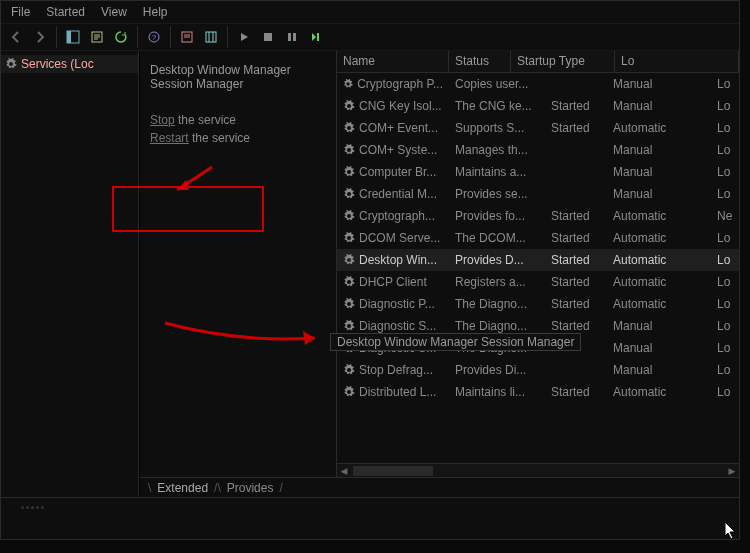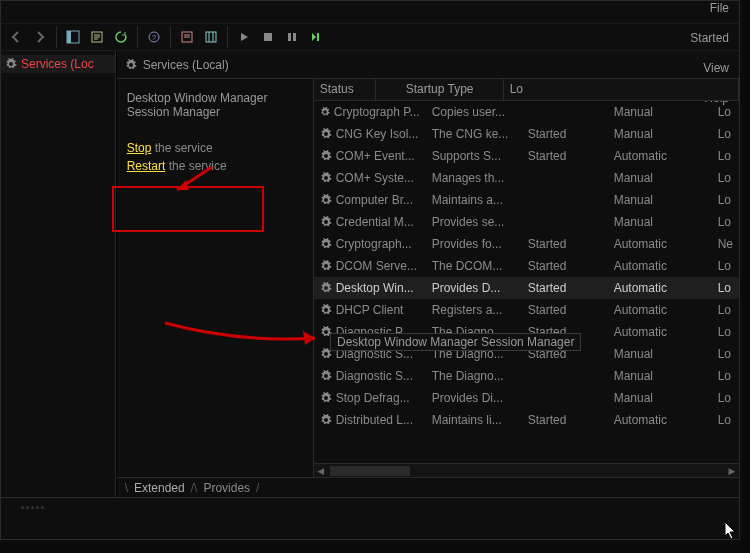--- a/index.html
+++ b/index.html
@@ -19,78 +19,78 @@
 }
 .titlebar .gear { margin-right: 6px; display: inline-flex; }
 .titlebar-text { color: #aaa; }
 .win-controls { margin-left: auto; display: flex; gap: 2px; }
 .win-btn {
   width: 30px; height: 16px; background: #151515; color: #888;
   display: flex; align-items: center; justify-content: center;
   font-size: 10px; border: 1px solid #2a2a2a;
 }
 .menubar {
-  height: 22px; display: flex; align-items: flex-end; gap: 16px;
-  padding: 0 10px; background: #0e0e0e; color: #9a9a9a; flex-direction: column;
+  height: 22px; display: flex; align-items: center; gap: 16px;
+  padding: 0 10px; background: #0e0e0e; color: #9a9a9a;
 }
 .menubar span { cursor: default; }
 .toolbar {
   height: 28px; display: flex; align-items: center; gap: 2px;
   padding: 0 4px; background: #0e0e0e; border-top: 1px solid #1a1a1a; border-bottom: 1px solid #1a1a1a;
 }
 .tbtn {
   width: 22px; height: 22px; display: flex; align-items: center; justify-content: center;
   border: 1px solid transparent; color: #888;
 }
 .tsep { width: 1px; height: 22px; background: #2a2a2a; margin: 0 3px; }
 .body-area {
   display: flex; height: calc(100% - 22px - 22px - 28px - 20px);
 }
 .tree-pane {
   width: 138px; border-right: 1px solid #2a2a2a; padding: 4px 0;
   background: #0e0e0e;
 }
 .tree-item {
   display: flex; align-items: center; gap: 4px; padding: 2px 4px;
-  color: #ef4444;
+  color: #fca5a5;
 }
 .tree-item.sel { background: #1a1a1a; }
 .right-pane { flex: 1; display: flex; flex-direction: column; border-left: 1px solid #000; }
 .right-header {
   height: 28px; display: flex; align-items: center; gap: 6px; padding: 4px 8px;
   color: #9a9a9a; border-bottom: 1px solid #2a2a2a;
 }
 .content-area {
   flex: 1; display: flex; overflow: hidden;
 }
 .details-pane {
   width: 196px; padding: 12px 10px; color: #8a8a8a;
   position: relative;
 }
 .svc-title { color: #999; margin-bottom: 22px; }
 .link-row { margin-bottom: 4px; }
-.link { color: #fde047; text-decoration: underline; cursor: pointer; }
+.link { color: #737373; text-decoration: underline; cursor: pointer; }
 .desc-head { margin-top: 40px; }
 .desc-body { color: #8a8a8a; margin-top: 4px; line-height: 16px; }
 .list-pane {
   flex: 1; display: flex; flex-direction: column; border-left: 1px solid #2a2a2a;
   overflow: hidden;
 }
 .col-headers {
   display: flex; height: 22px; background: #121212; border-bottom: 1px solid #2a2a2a;
   color: #9a9a9a;
 }
 .col {
   padding: 3px 6px; border-right: 1px solid #2a2a2a;
   white-space: nowrap; overflow: hidden;
 }
 .c-name { width: 112px; }
 .c-desc { width: 96px; }
 .c-status { width: 62px; }
-.c-startup { width: 104px; margin-left: 24px; }
+.c-startup { width: 104px; }
 .c-logon { flex: 1; }
 .rows { flex: 1; overflow: hidden; position: relative; }
 .row {
   display: flex; height: 22px; align-items: center;
   color: #8a8a8a; position: relative;
 }
 .row.sel { background: #1f1f1f; color: #ccc; justify-content: flex-end; }
 .cell {
   padding: 0 6px; white-space: nowrap; overflow: hidden; text-overflow: ellipsis;
   display: flex; align-items: center; gap: 4px;
@@ -227,40 +227,35 @@
     <div class="tree-pane">
       <div class="tree-item sel">
         <svg class="gear-ic" viewBox="0 0 24 24">
             <path d="M12 8a4 4 0 100 8 4 4 0 000-8zm9 4l2 1-1 3-2-.5a8 8 0 01-2 2l.5 2-3 1-1-2a8 8 0 01-3 0l-1 2-3-1 .5-2a8 8 0 01-2-2l-2 .5-1-3 2-1a8 8 0 010-3l-2-1 1-3 2 .5a8 8 0 012-2L6 1l3-1 1 2a8 8 0 013 0l1-2 3 1-.5 2a8 8 0 012 2l2-.5 1 3-2 1a8 8 0 010 3z"></path>
           </svg>
         <span>Services (Loc</span>
       </div>
     </div>
 
     <div class="right-pane">
-      <div class="right-header">
-        <svg class="gear-ic" viewBox="0 0 24 24">
-            <path d="M12 8a4 4 0 100 8 4 4 0 000-8zm9 4l2 1-1 3-2-.5a8 8 0 01-2 2l.5 2-3 1-1-2a8 8 0 01-3 0l-1 2-3-1 .5-2a8 8 0 01-2-2l-2 .5-1-3 2-1a8 8 0 010-3l-2-1 1-3 2 .5a8 8 0 012-2L6 1l3-1 1 2a8 8 0 013 0l1-2 3 1-.5 2a8 8 0 012 2l2-.5 1 3-2 1a8 8 0 010 3z"></path>
-          </svg>
-        <span>Services (Local)</span>
-      </div>
 
       <div class="content-area">
         <div class="details-pane">
           <div class="svc-title">Desktop Window Manager Session Manager</div>
           <div class="link-row">
             <span class="link">Stop</span><span> the service</span>
           </div>
           <div class="link-row">
             <span class="link">Restart</span><span> the service</span>
           </div>
         </div>
 
         <div class="list-pane">
           <div class="col-headers">
+            <div class="col c-name">Name</div>
             <div class="col c-status">Status</div>
             <div class="col c-startup">Startup Type</div>
             <div class="col c-logon">Lo</div>
           </div>
           <div class="rows" id="rows">
               <div class="row">
                 <div class="cell c-name">
                   <svg class="gear-ic" viewBox="0 0 24 24">
                     <path d="M12 8a4 4 0 100 8 4 4 0 000-8zm9 4l2 1-1 3-2-.5a8 8 0 01-2 2l.5 2-3 1-1-2a8 8 0 01-3 0l-1 2-3-1 .5-2a8 8 0 01-2-2l-2 .5-1-3 2-1a8 8 0 010-3l-2-1 1-3 2 .5a8 8 0 012-2L6 1l3-1 1 2a8 8 0 013 0l1-2 3 1-.5 2a8 8 0 012 2l2-.5 1 3-2 1a8 8 0 010 3z"></path>
                   </svg>

